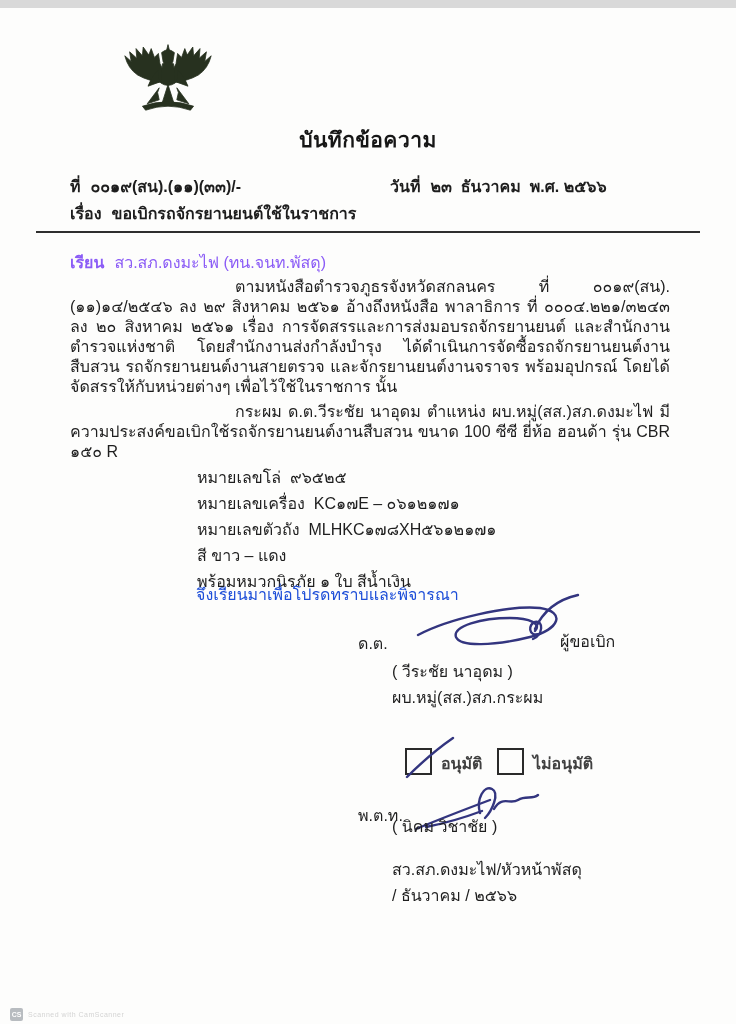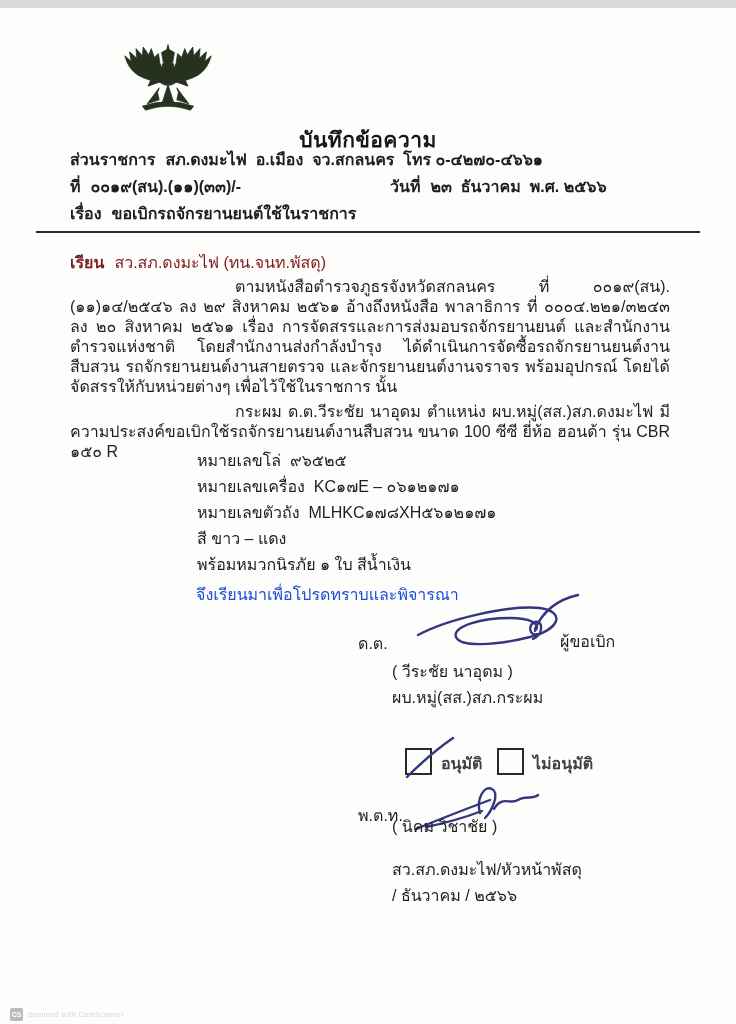--- a/index.html
+++ b/index.html
@@ -16,24 +16,24 @@
   .title {
     position:absolute; left:0; right:0; top:115px; text-align:center;
     font-size:21px; font-weight:bold; letter-spacing:.5px; color:#161616;
   }
   .divider {
     position:absolute; left:36px; top:223px; width:664px; height:0;
     border-top:2px solid #2e2e2e;
   }
   .bodytext { font-size:16px; line-height:20px; color:#1e1e1e; }
   .para { position:absolute; left:70px; width:600px; text-indent:165px; text-align:justify; }
-  .details { position:absolute; left:197px; top:440px; font-size:16px; line-height:26px; color:#1e1e1e; }
+  .details { position:absolute; left:197px; top:457px; font-size:16px; line-height:26px; color:#1e1e1e; }
   .details div { white-space:pre-wrap; }
   .closing { position:absolute; left:196px; top:574px; font-size:16px; color:#1d4ed8; }
-  .salutation { position:absolute; left:70px; top:242px; font-size:16px; color:#7f1d1d; }
+  .salutation { position:absolute; left:70px; top:242px; font-size:16px; color:#8b5cf6; }
 
   .signblock { position:absolute; width:330px; font-size:16px; color:#1e1e1e; }
   .sigline { position:absolute; }
   .centered { }
   .pen { stroke:#33357f; stroke-width:2.4; fill:none; stroke-linecap:round; stroke-linejoin:round; }
 
   .checkbox {
     position:absolute; width:23px; height:23px;
     border:2px solid #2a2a2a; background:transparent;
   }
@@ -62,23 +62,20 @@
       <path d="M72 34 Q81 42 85 54 L71 49 Z"></path>
       <path d="M60 52 L67 74 Q60 80 53 74 Z"></path>
       <path d="M49 56 L34 76 L49 71 L47 62 Z"></path>
       <path d="M71 56 L86 76 L71 71 L73 62 Z"></path>
       <path d="M28 79 Q60 68 92 79 L88 84 Q60 74 32 84 Z"></path>
     </g>
   </svg>
 
   <div class="title">บันทึกข้อความ</div>
 
-  <div class="abs hdrline" style="left:70px; top:139px;">
-    <span class="lbl">ส่วนราชการ</span><span class="val">สภ.ดงมะไฟ  อ.เมือง  จว.สกลนคร  โทร ๐-๔๒๗๐-๔๖๖๑</span>
-  </div>
 
   <div class="abs hdrline" style="left:70px; top:166px; width:600px;">
     <span class="lbl">ที่</span><span class="val">๐๐๑๙(สน).(๑๑)(๓๓)/-</span>
     <span class="abs" style="left:320px; top:0;text-align:center;">
       <span class="lbl">วันที่</span><span class="val">๒๓  ธันวาคม  พ.ศ. ๒๕๖๖</span>
     </span>
   </div>
 
   <div class="abs hdrline" style="left:70px; top:193px;">
     <span class="lbl">เรื่อง</span><span class="val">ขอเบิกรถจักรยานยนต์ใช้ในราชการ</span>

